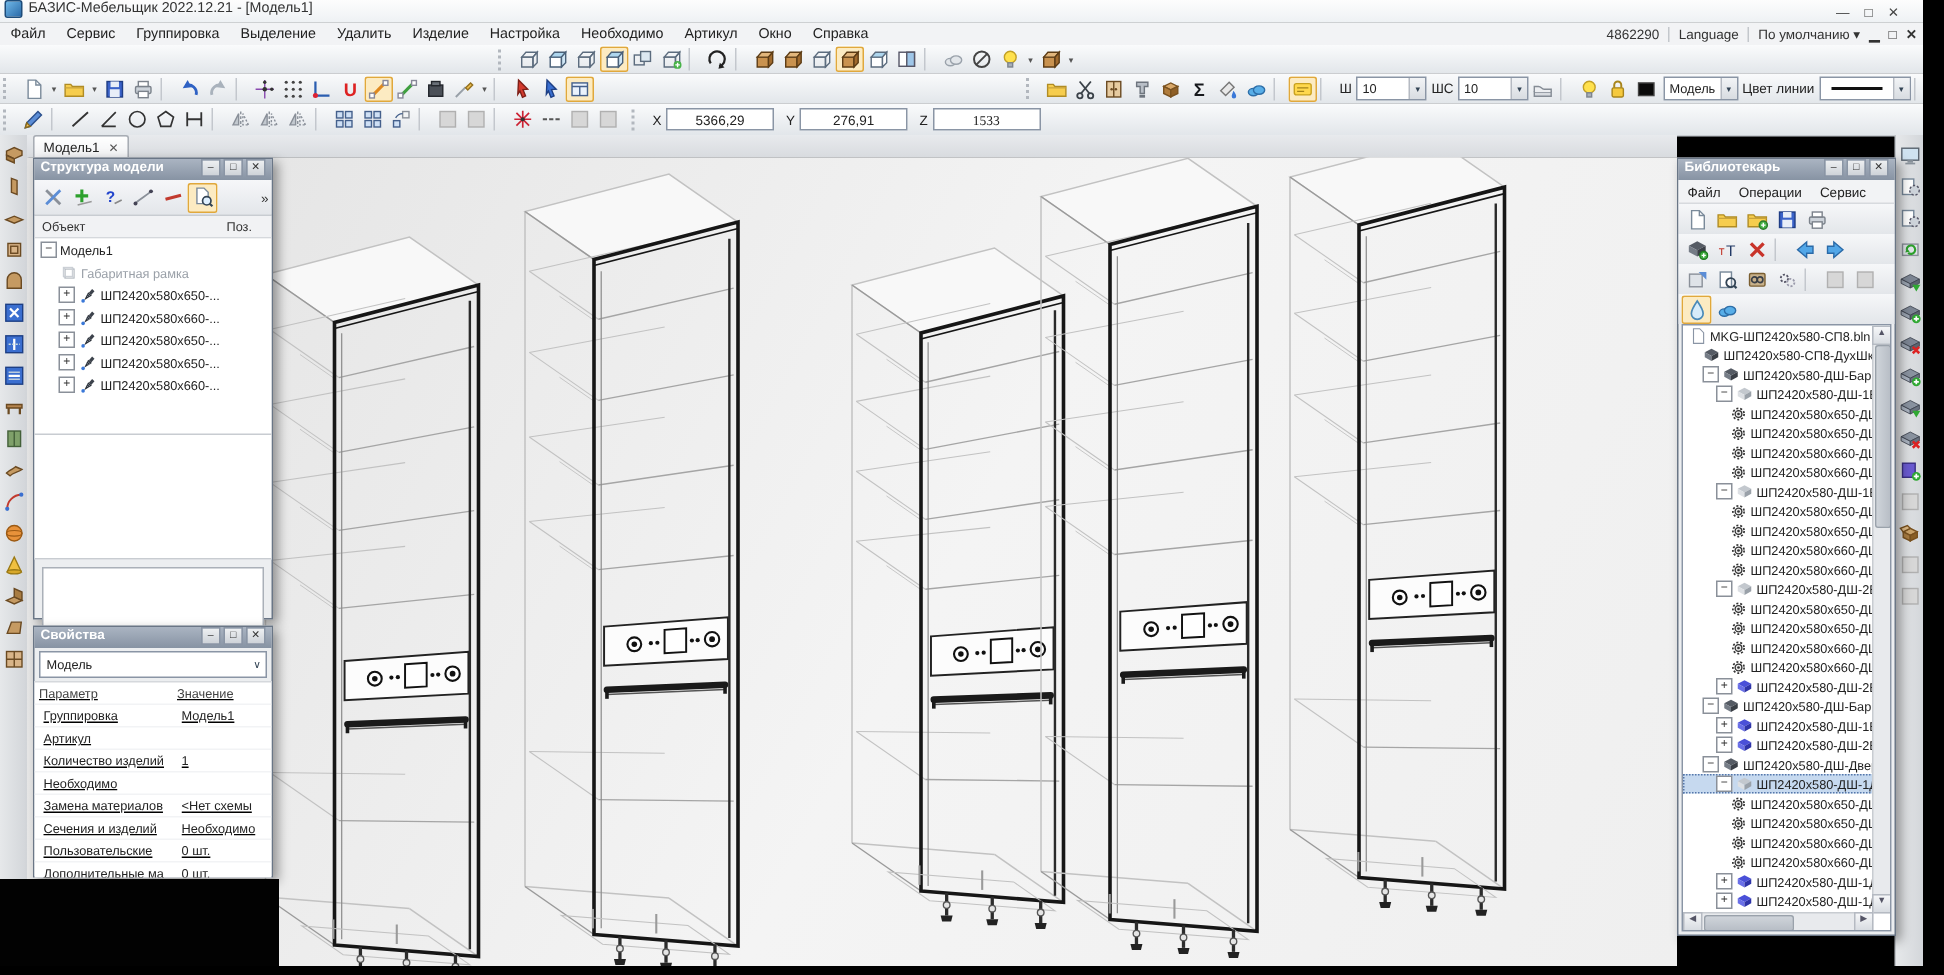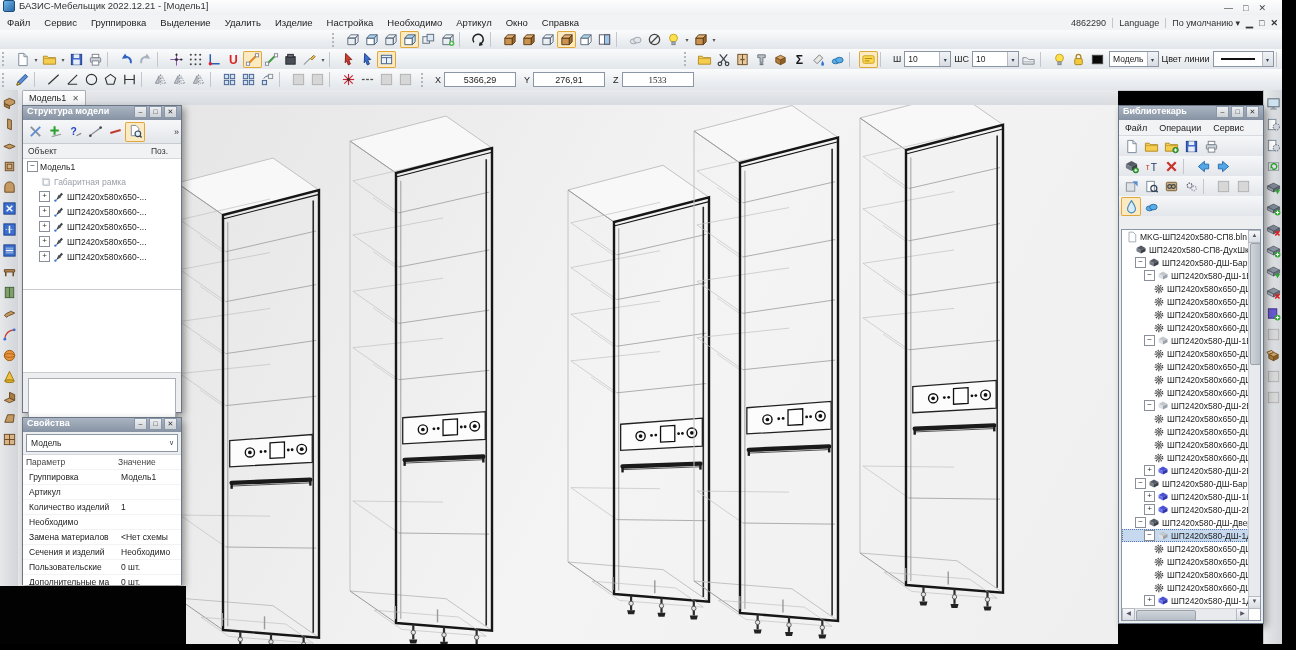--- a/index.html
+++ b/index.html
@@ -58,33 +58,33 @@
   .trow{display:flex;align-items:center;height:15px;font-size:8.5px;color:#222;white-space:nowrap;overflow:hidden;}
   .trow .lbl.gray{color:#9aa0a8;}
   .exp{width:9px;height:9px;border:1px solid #8a9099;background:#fff;font-size:8px;line-height:7px;text-align:center;color:#333;margin-right:2px;flex:0 0 auto;}
   .ticon{width:13px;height:13px;display:inline-flex;align-items:center;justify-content:center;margin-right:2px;flex:0 0 auto;}
   .ticon svg{width:12px;height:12px;}
   #structure-blank{background:#fff;height:82px;border-bottom:1px solid #c8ccd1;}
   #structure-preview{background:#fff;border:1px solid #aab0b8;margin:5px;height:44px;}
   #properties-panel{left:22px;top:417px;width:158px;height:166px;}
   #props-selector{height:16px;margin:2px 3px;background:#fff;border:1px solid #8a95a5;display:flex;align-items:center;font-size:8.5px;color:#222;padding-left:4px;}
   #props-selector .arr{margin-left:auto;font-size:7px;color:#345;padding-right:3px;}
-  #props-rows{background:#fff;border-top:1px solid #d5d8dc;height:130px;overflow:hidden;}
+  #props-rows{background:#fff;border-top:1px solid #d5d8dc;height:130px;overflow:hidden;text-decoration:underline;}
   .prow{display:flex;height:14px;align-items:center;font-size:8.5px;color:#222;border-bottom:1px solid #f2f3f5;}
   .prow .pc1{width:92px;padding-left:6px;overflow:hidden;white-space:nowrap;}
   .prow .pc2{flex:1;overflow:hidden;white-space:nowrap;}
   .prow.hdr .pc1,.prow.hdr .pc2{color:#444;}
   .prow.hdr .pc1{padding-left:3px;}
   
   #library-panel{left:1118px;top:105px;width:144px;height:517px;display:flex;flex-direction:column;}
   #lib-menu{height:15px;display:flex;align-items:center;font-size:9px;color:#222;background:#f2f3f5;border-bottom:1px solid #d7dade;}
   #lib-menu span{padding:0 6px;}
   .lib-tb{height:20px;display:flex;align-items:center;padding:0 2px;background:linear-gradient(#f6f7f9,#e3e6ea);}
   .lib-tb .icon{width:20px;height:19px;}
-  #lib-listwrap{position:relative;flex:1;margin:13px 2px 2px 2px;background:#fff;border:1px solid #8a95a5;overflow:hidden;}
+  #lib-listwrap{position:relative;flex:1;margin:0 2px 2px 2px;background:#fff;border:1px solid #8a95a5;overflow:hidden;}
   #lib-tree{position:absolute;left:0;top:0;right:11px;bottom:11px;overflow:hidden;}
   .lrow{display:flex;align-items:center;height:13px;font-size:8.5px;color:#222;white-space:nowrap;overflow:hidden;}
   .lrow.sel{background:#c6d9ef;outline:1px dotted #5577aa;outline-offset:-1px;}
   .lrow .exp{width:9px;height:9px;line-height:7px;}
   .lrow .ticon{width:12px;height:12px;}
   .vscroll{position:absolute;right:0;top:0;bottom:11px;width:11px;background:#e8eaed;border-left:1px solid #c8ccd1;}
   .hscroll{position:absolute;left:0;right:11px;bottom:0;height:11px;background:#e8eaed;border-top:1px solid #c8ccd1;}
   .sbtn{position:absolute;width:11px;height:11px;background:linear-gradient(#f6f7f9,#d8dce1);border:1px solid #b5bac2;font-size:6px;color:#556;text-align:center;line-height:9px;}
   .vthumb{position:absolute;left:1px;width:9px;background:linear-gradient(90deg,#cfd4da,#b8bec6);border:1px solid #9aa2ab;border-radius:2px;}
   .hthumb{position:absolute;top:1px;height:9px;background:linear-gradient(#cfd4da,#b8bec6);border:1px solid #9aa2ab;border-radius:2px;}

